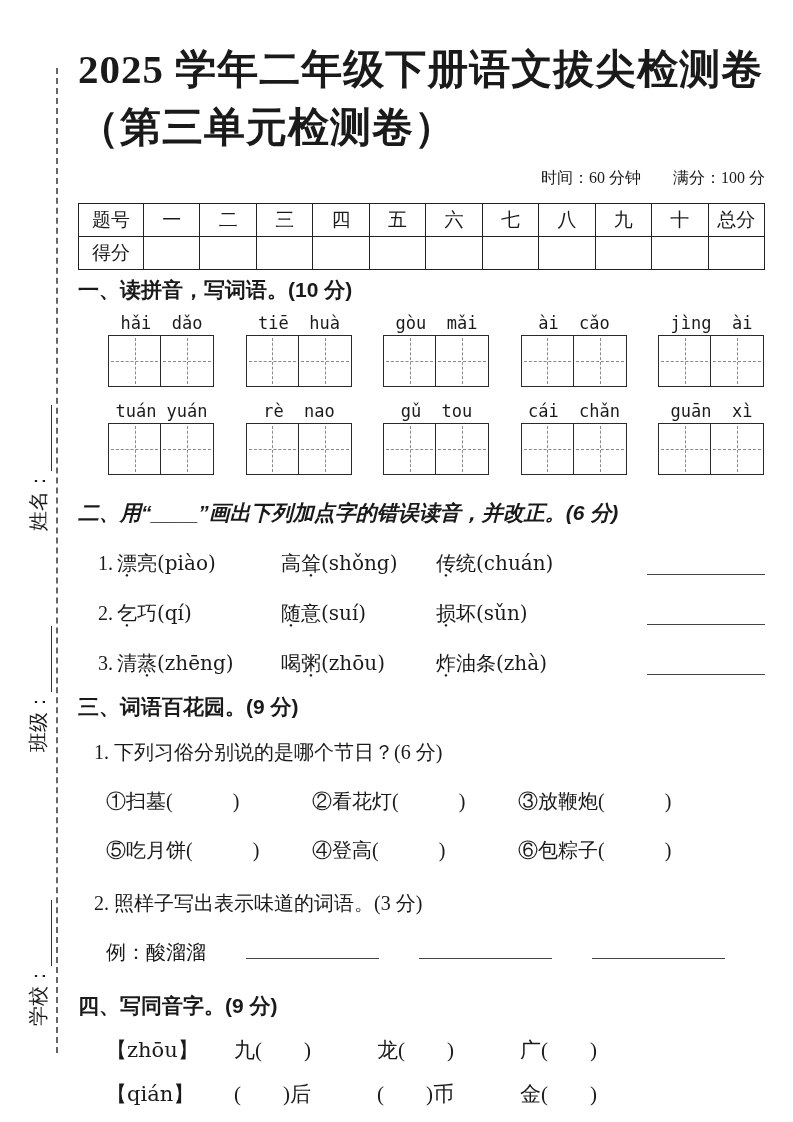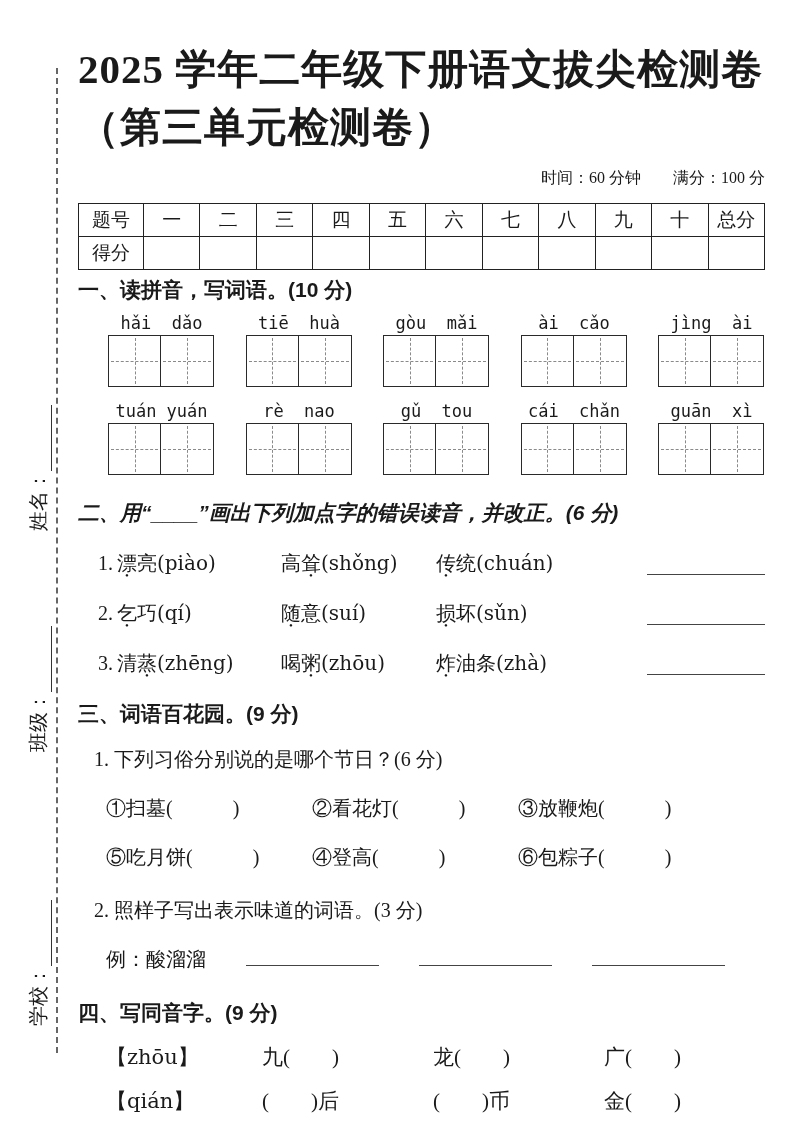--- a/index.html
+++ b/index.html
@@ -40,21 +40,21 @@
   .py{font-family:"DejaVu Serif",serif;}
   .blank{display:inline-block;width:118px;height:1.05em;border-bottom:1.8px solid #444;}
   .dotchar{position:relative;}
   .dotchar::after{content:"\2022";position:absolute;left:50%;transform:translateX(-50%);bottom:-0.62em;font-size:0.55em;}
   .q-line{font-size:20px;margin-top:18px;padding-left:16px;}
   .opt-row{display:flex;font-size:20px;margin-top:22px;padding-left:28px;}
   .opt{width:206px;}
   .opt:last-child{flex:1;}
   .example-row{display:flex;align-items:baseline;font-size:20px;margin-top:20px;padding-left:28px;}
   .ex-blank{display:inline-block;width:133px;height:1.05em;border-bottom:1.8px solid #444;margin-left:40px;}
-  .s4-row{display:flex;align-items:baseline;font-size:21px;margin-top:16px;padding-left:28px;gap:28px;}
+  .s4-row{display:flex;align-items:baseline;font-size:21px;margin-top:16px;padding-left:28px;}
   .s4-label{width:128px;}
   .s4-item{width:143px;}
   .s4-item:last-child{flex:1;}
 </style>
 </head>
 <body>
 
 <div>
 
   <div class="seal-line"></div>
@@ -208,21 +208,21 @@
       <span class="blank"></span>
     </div>
 
     <div class="s2-row">
       <span class="w1"><span>3.</span> <span>清</span><span class="dotchar">蒸</span><span></span><span class="py">(zhēng)</span></span>
       <span class="w2"><span>喝</span><span class="dotchar">粥</span><span></span><span class="py">(zhōu)</span></span>
       <span class="w3"><span></span><span class="dotchar">炸</span><span>油条</span><span class="py">(zhà)</span></span>
       <span class="blank"></span>
     </div>
 
-    <div class="sec-heading" style="margin-top:23px;">三、词语百花园。(9 分)</div>
+    <div class="sec-heading" style="margin-top:16px;">三、词语百花园。(9 分)</div>
 
     <div class="q-line">1. 下列习俗分别说的是哪个节日？(6 分)</div>
 
     <div class="opt-row">
       <span class="opt">①扫墓(　　　)</span>
       <span class="opt">②看花灯(　　　)</span>
       <span class="opt">③放鞭炮(　　　)</span>
     </div>
     <div class="opt-row">
       <span class="opt">⑤吃月饼(　　　)</span>

